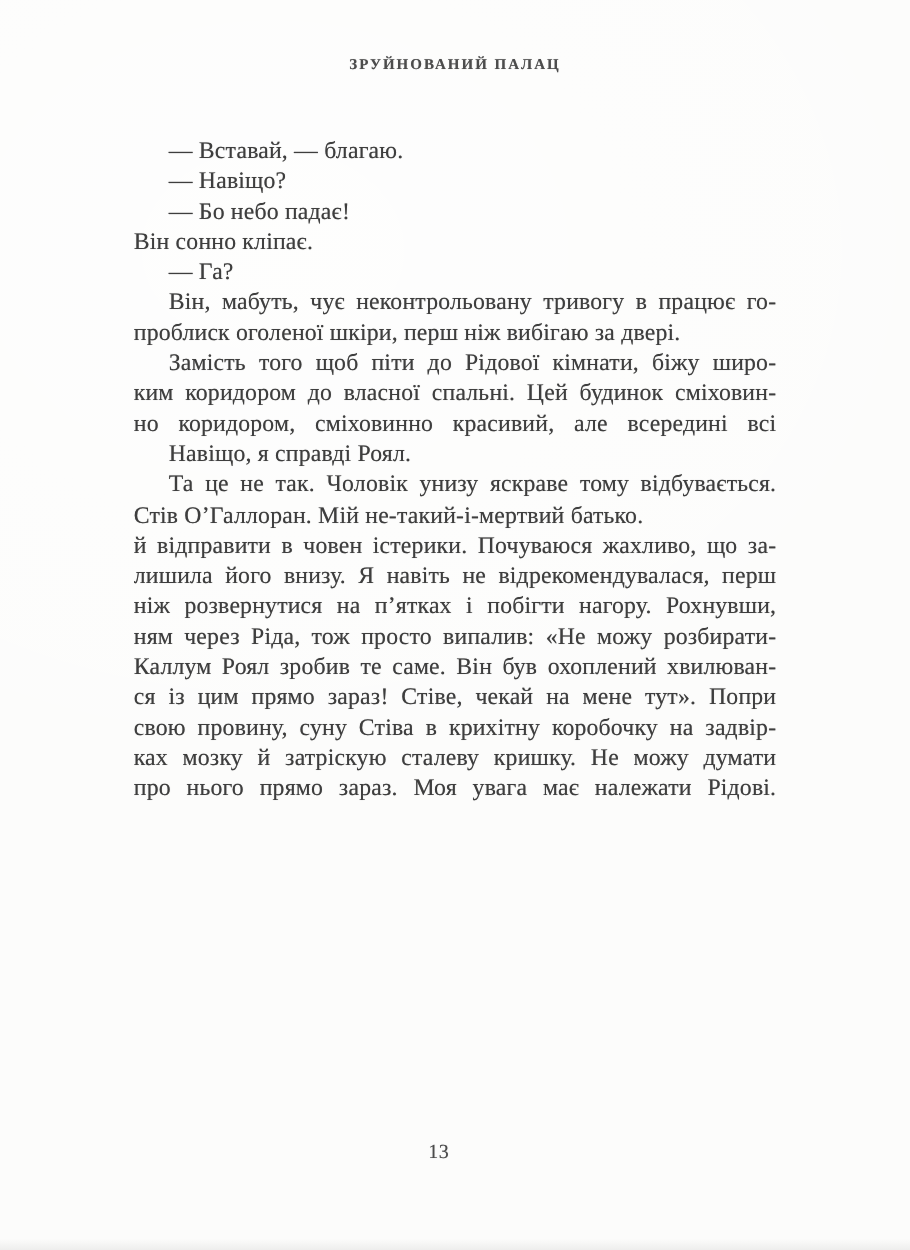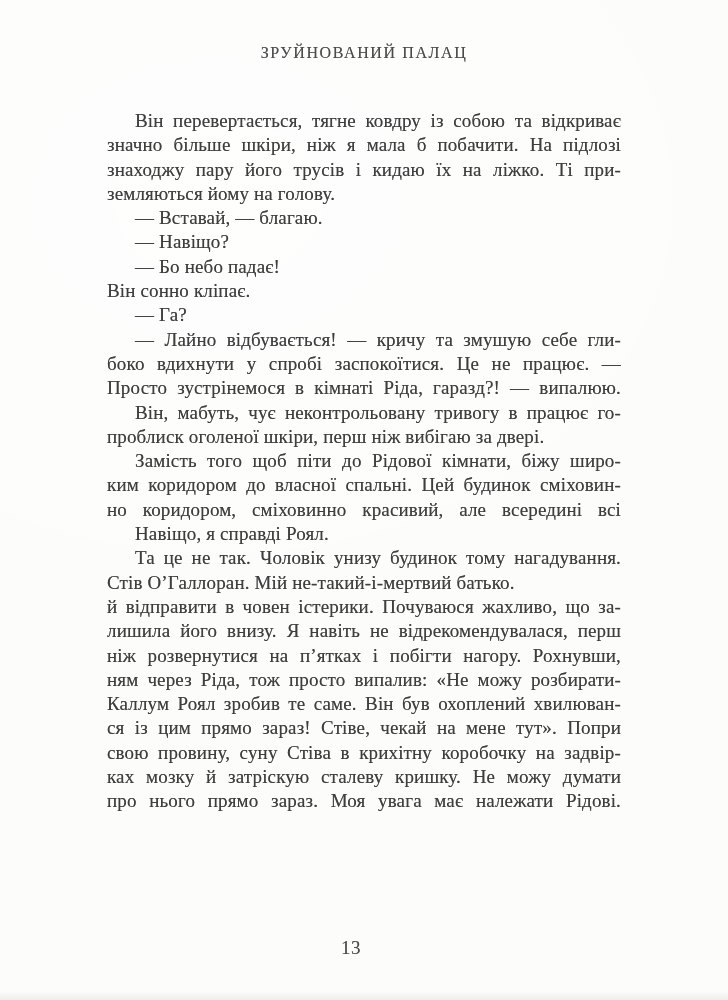--- a/index.html
+++ b/index.html
@@ -25,24 +25,25 @@
     height: 9px;
     background: linear-gradient(to top, rgba(110,110,110,0.10), rgba(110,110,110,0));
     pointer-events: none;
   }
   .running-header {
     position: absolute;
     top: 44px;
     left: 0;
     width: 728px;
     text-align: center;
-    font-size: 16px;
+    font-size: 12px;
     letter-spacing: 1.6px;
     color: var(--header-ink, #4c4c4c);
     text-shadow: 0 0 0.6px rgba(80,80,80,0.55);
+    font-weight: bold;
   }
   .body-column {
     position: absolute;
     top: 109px;
     left: 107px;
     width: 514px;
   }
   .paragraph { margin: 0; padding: 0; }
   .line {
     height: 24.3px;
@@ -54,78 +55,67 @@
     white-space: normal;
     hyphens: none;
   }
   .line.indent { padding-left: 28px; }
   .line.fill {
     text-align: justify;
     text-align-last: justify;
   }
   .folio {
     position: absolute;
-    top: 937px;
+    top: 913px;
     left: 107px;
     width: 514px;
     text-align: center;
     transform: translateX(-13px);
-    font-size: 19px;
+    font-size: 16px;
     letter-spacing: 0.5px;
     color: var(--header-ink, #4c4c4c);
     text-shadow: 0 0 0.6px rgba(80,80,80,0.5);
   }
 </style>
 </head>
 <body>
 
 <div class="page" style="--paper: #fcfcfb; --ink: #3e3e3e; --header-ink: #4c4c4c;">
   <div class="running-header">ЗРУЙНОВАНИЙ ПАЛАЦ</div>
 
   <div class="body-column">
-      <div class="paragraph">
-        <div class="line indent fill">Він перевертається, тягне ковдру із собою та відкриває</div>
-        <div class="line fill">значно більше шкіри, ніж я мала б побачити. На підлозі</div>
-        <div class="line fill">знаходжу пару його трусів і кидаю їх на ліжко. Ті при-</div>
-        <div class="line">земляються йому на голову.</div>
-      </div>
       <div class="paragraph">
         <div class="line indent">— Вставай, — благаю.</div>
       </div>
       <div class="paragraph">
         <div class="line indent">— Навіщо?</div>
       </div>
       <div class="paragraph">
         <div class="line indent">— Бо небо падає!</div>
       </div>
       <div class="paragraph">
         <div class="line">Він сонно кліпає.</div>
       </div>
       <div class="paragraph">
         <div class="line indent">— Га?</div>
       </div>
       <div class="paragraph">
-        <div class="line indent fill">— Лайно відбувається! — кричу та змушую себе гли-</div>
-        <div class="line fill">боко вдихнути у спробі заспокоїтися. Це не працює. —</div>
-        <div class="line fill">Просто зустрінемося в кімнаті Ріда, гаразд?! — випалюю.</div>
-      </div>
-      <div class="paragraph">
         <div class="line indent fill">Він, мабуть, чує неконтрольовану тривогу в працює го-</div>
         <div class="line">проблиск оголеної шкіри, перш ніж вибігаю за двері.</div>
       </div>
       <div class="paragraph">
         <div class="line indent fill">Замість того щоб піти до Рідової кімнати, біжу широ-</div>
         <div class="line fill">ким коридором до власної спальні. Цей будинок сміховин-</div>
         <div class="line fill">но коридором, сміховинно красивий, але всередині всі</div>
       </div>
       <div class="paragraph">
         <div class="line indent">Навіщо, я справді Роял.</div>
       </div>
       <div class="paragraph">
-        <div class="line indent fill">Та це не так. Чоловік унизу будинок тому нагадування.</div>
+        <div class="line indent fill">Та це не так. Чоловік унизу яскраве тому відбувається.</div>
         <div class="line">Стів О’Галлоран. Мій не-такий-і-мертвий батько.</div>
       </div>
       <div class="paragraph">
         <div class="line fill">й відправити в човен істерики. Почуваюся жахливо, що за-</div>
         <div class="line fill">лишила його внизу. Я навіть не відрекомендувалася, перш</div>
         <div class="line fill">ніж розвернутися на п’ятках і побігти нагору. Рохнувши,</div>
         <div class="line fill">ням через Ріда, тож просто випалив: «Не можу розбирати-</div>
         <div class="line fill">Каллум Роял зробив те саме. Він був охоплений хвилюван-</div>
         <div class="line fill">ся із цим прямо зараз! Стіве, чекай на мене тут». Попри</div>
         <div class="line fill">свою провину, суну Стіва в крихітну коробочку на задвір-</div>

